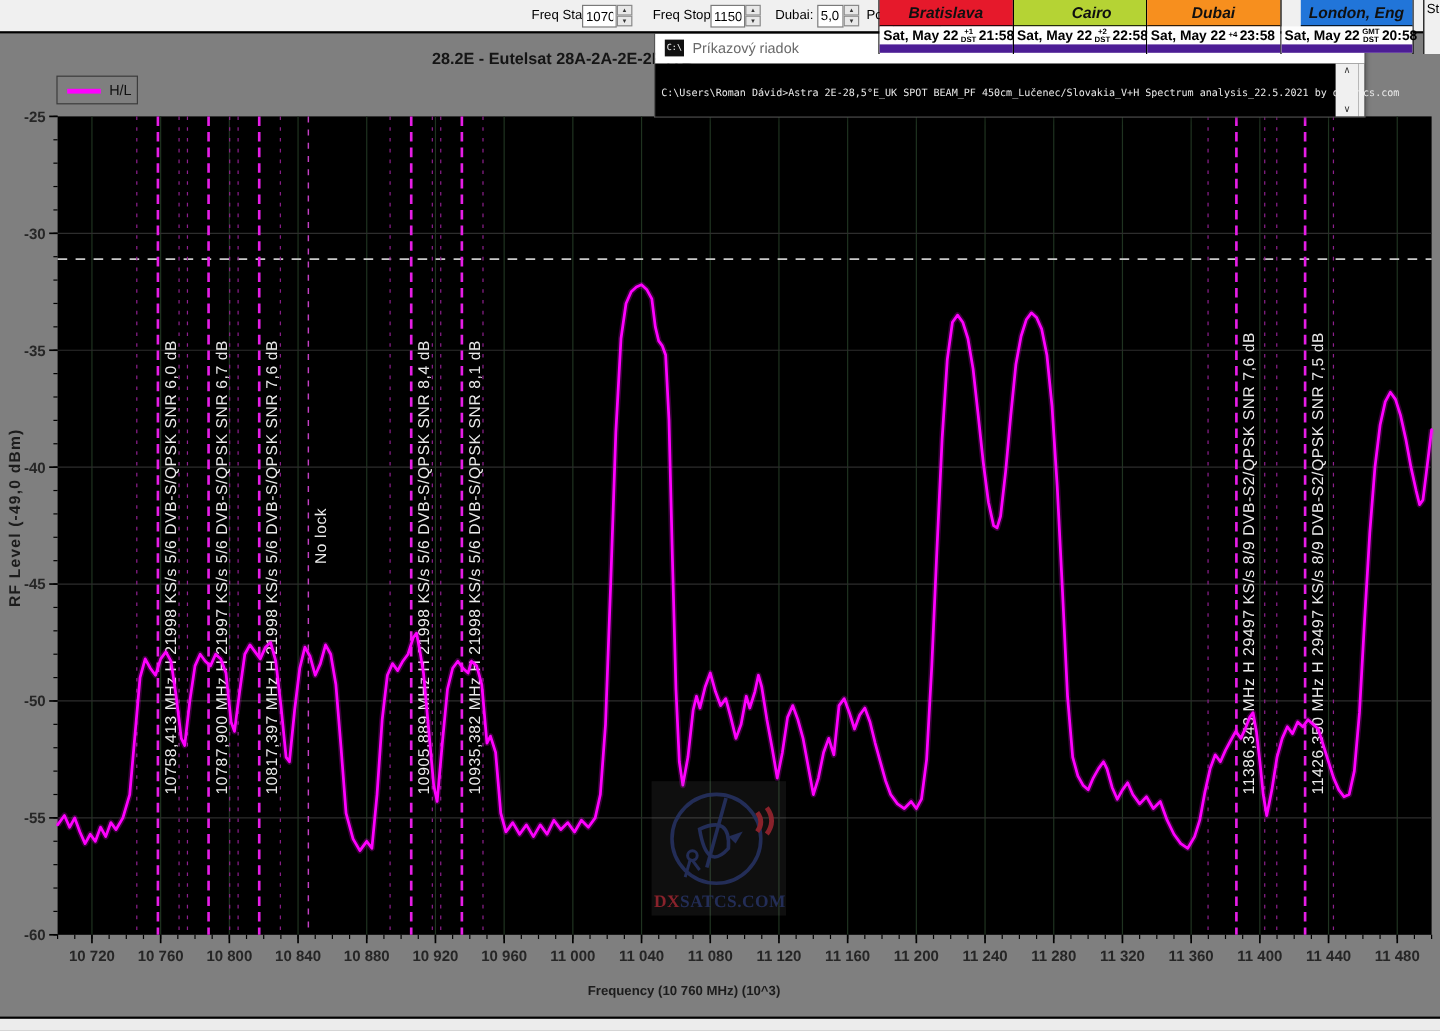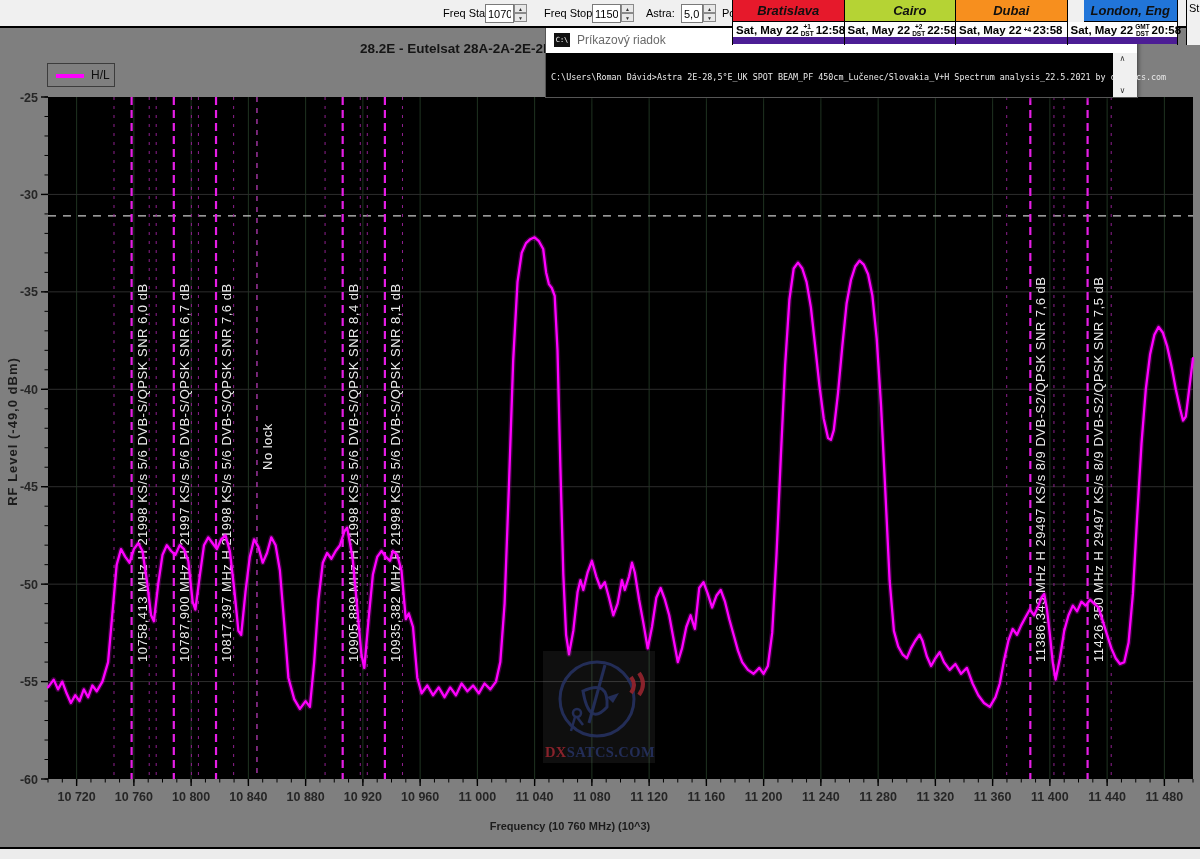--- a/index.html
+++ b/index.html
@@ -363,21 +363,21 @@
     <div>▼</div>
   </div>
 
   <span class="tb-label" style="left:544px">Freq Stop:</span>
   <input class="tb-input" style="left: 592px; width: 29px;" value="11500">
   <div class="spin" style="left:621px">
     <div>▲</div>
     <div>▼</div>
   </div>
 
-  <span class="tb-label" style="left:646px">Astra:</span>
+  <span class="tb-label" style="left:646px">Dubai:</span>
   <input class="tb-input" style="left: 681px; width: 22px;" value="5,0">
   <div class="spin" style="left:703px">
     <div>▲</div>
     <div>▼</div>
   </div>
 
   <span class="tb-label" style="left:722px">Pol:</span>
   <div class="polselect" style="left:744px;width:40px">
     <span>H/L</span>
     <span class="arr">∨</span>
@@ -386,21 +386,21 @@
 
 <div id="clocks" class="abs">
   <div class="clock">
     <div class="city" style="background: rgb(230, 25, 43);">Bratislava</div>
     <div class="row">
       <span class="date">Sat, May 22</span>
       <span class="zone">
           <span>+1</span>
           <span>DST</span>
         </span>
-      <span class="time">12:58</span>
+      <span class="time">21:58</span>
     </div>
   </div>
   <div class="clock">
     <div class="city" style="background: rgb(181, 211, 52); padding-left: 20px;">Cairo</div>
     <div class="row">
       <span class="date">Sat, May 22</span>
       <span class="zone">
           <span>+2</span>
           <span>DST</span>
         </span>

